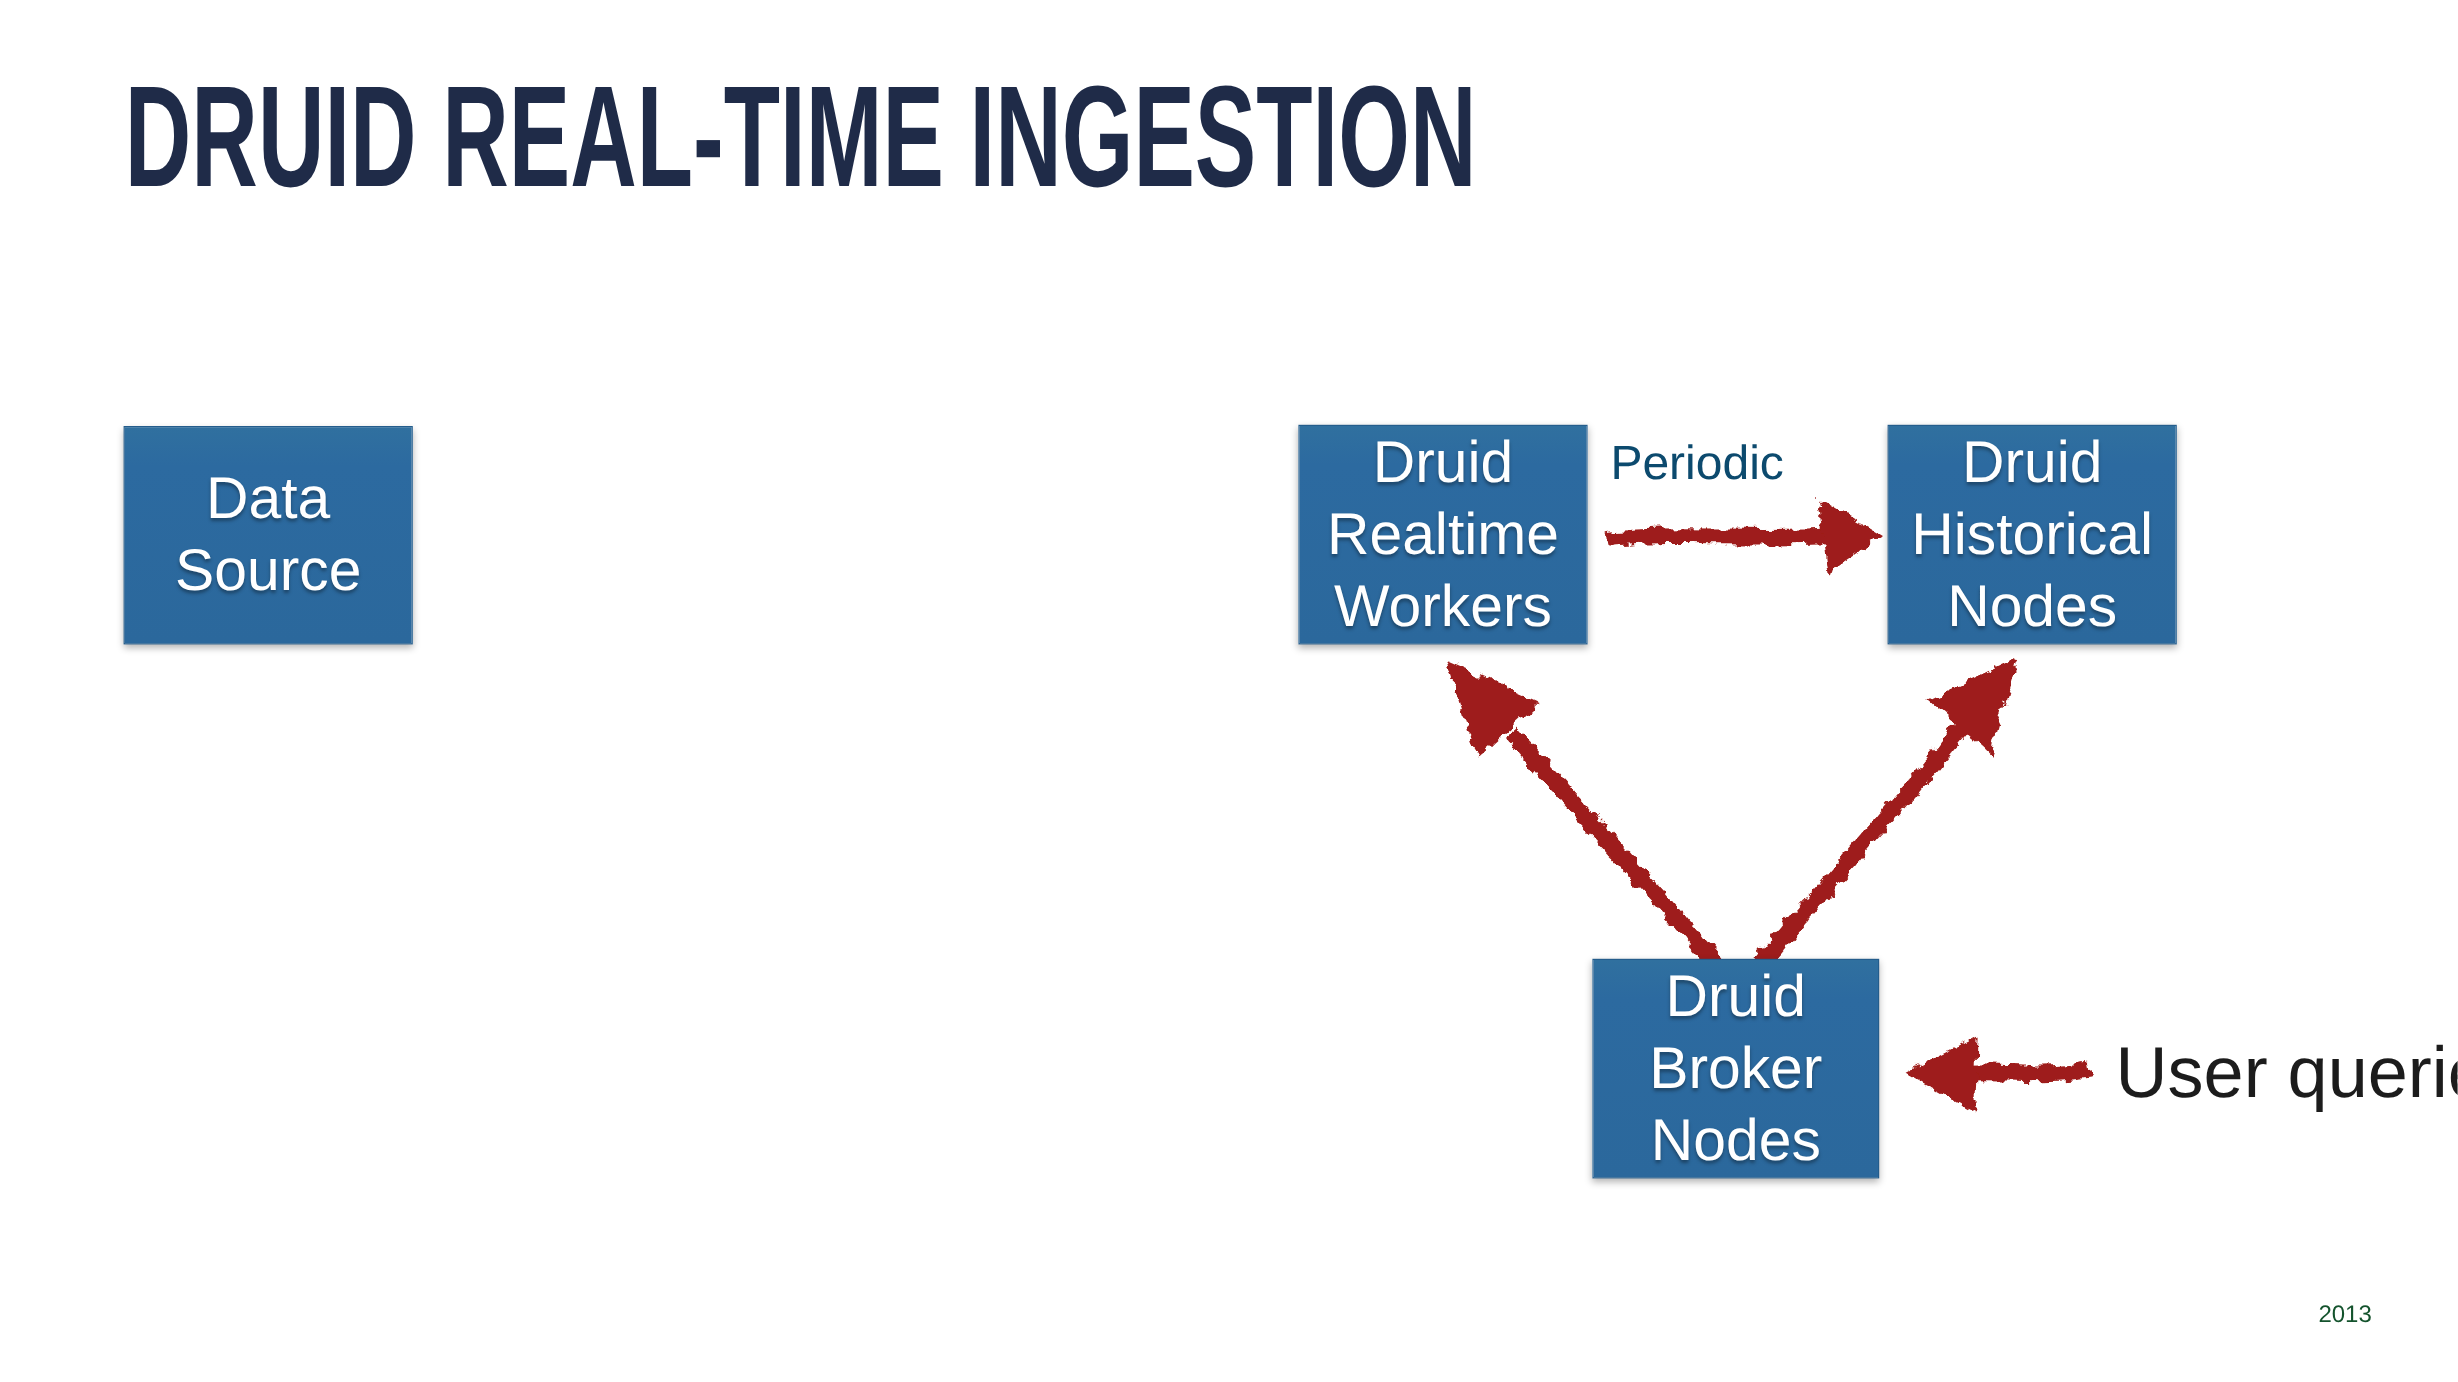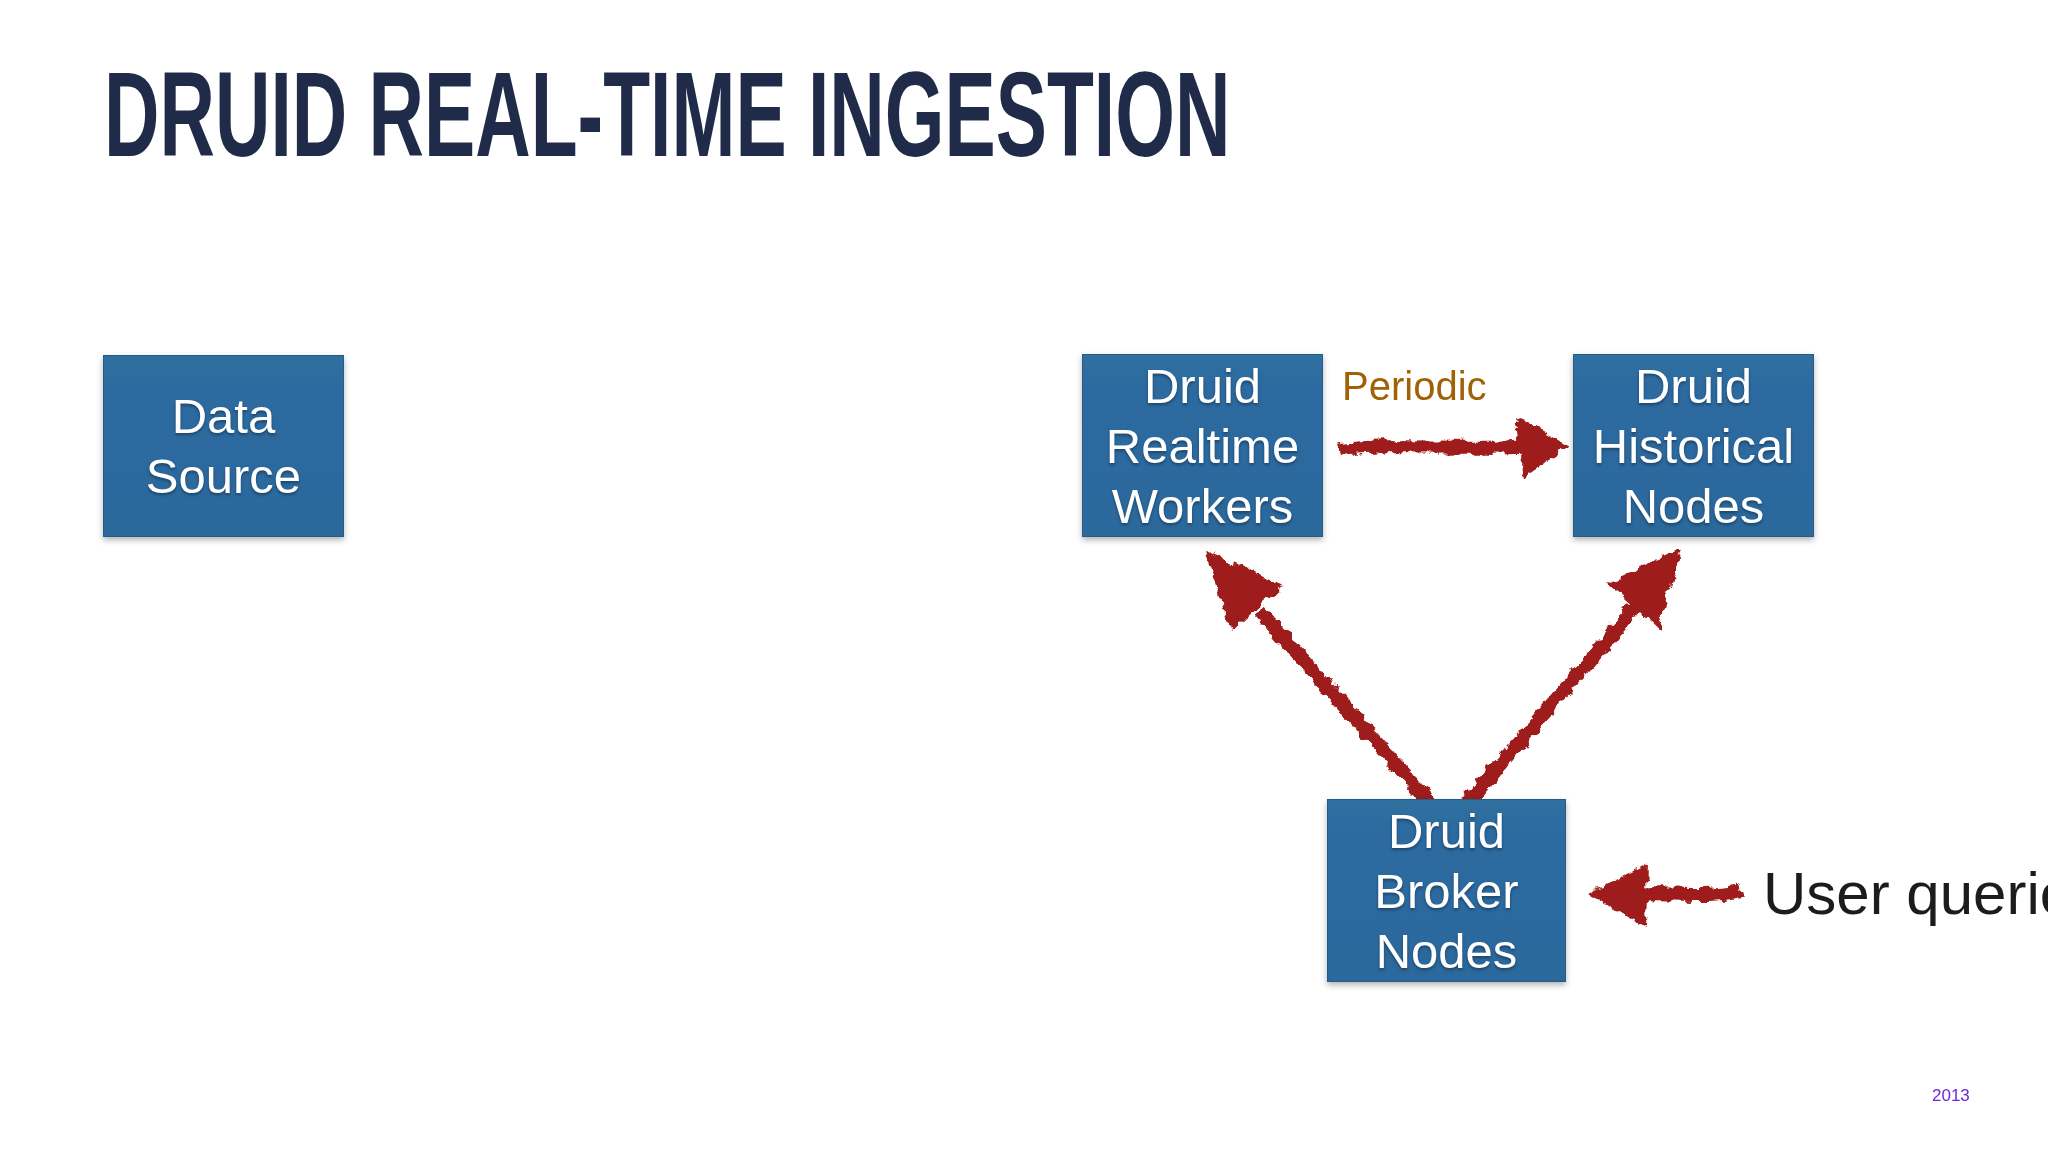--- a/index.html
+++ b/index.html
@@ -24,29 +24,29 @@
     color:#ffffff;font-size:49px;line-height:60px;text-align:center;
     white-space:pre-line;text-shadow:0 2px 3px rgba(0,0,0,0.35);
   }
   .node-data-source{left:103px;top:355px;width:241px;height:182px;align-items:center;}
   .node-realtime   {left:1082px;top:354px;width:241px;height:183px;}
   .node-historical {left:1573px;top:354px;width:241px;height:183px;}
   .node-broker     {left:1327px;top:799px;width:239px;height:183px;}
 
   .label-periodic{
     position:absolute;left:1342px;top:362px;
-    font-size:40px;line-height:48px;color:#a16207;white-space:nowrap;
+    font-size:40px;line-height:48px;color:#0c4a6e;white-space:nowrap;
   }
   .label-user-queries{
     position:absolute;left:1763px;top:858px;
     font-size:60px;line-height:72px;color:#1c1c1c;white-space:nowrap;
   }
   .label-year{
     position:absolute;left:1932px;top:1082px;
-    font-size:17px;line-height:28px;color:#6d28d9;white-space:nowrap;
+    font-size:20px;line-height:28px;color:#14532d;white-space:nowrap;
   }
 
   .arrow-layer{position:absolute;left:0;top:0;width:2048px;height:1152px;pointer-events:none;}
 </style>
 </head>
 <body>
 
 <div class="slide">
 
   <div class="slide-title">DRUID REAL-TIME INGESTION</div>

